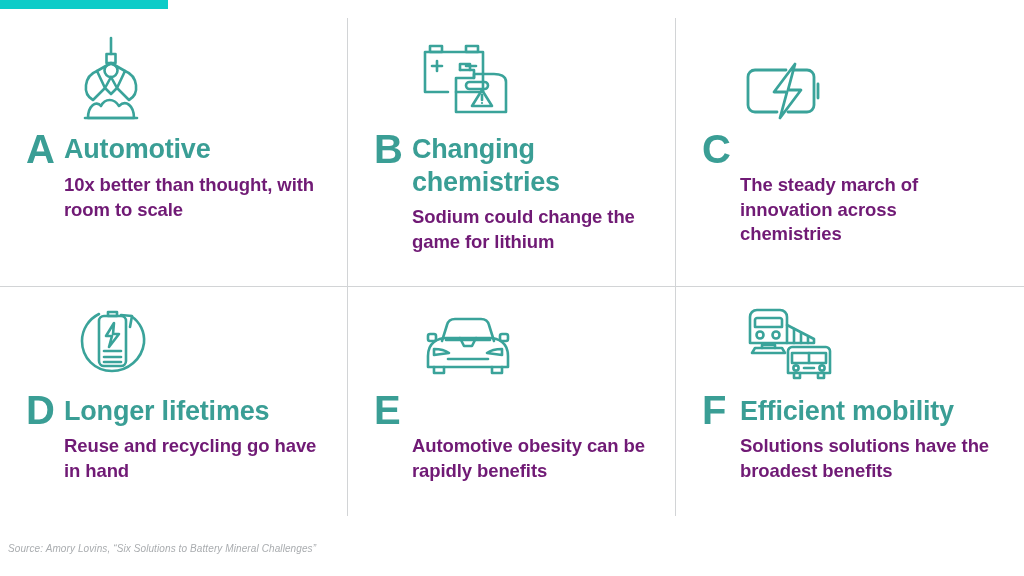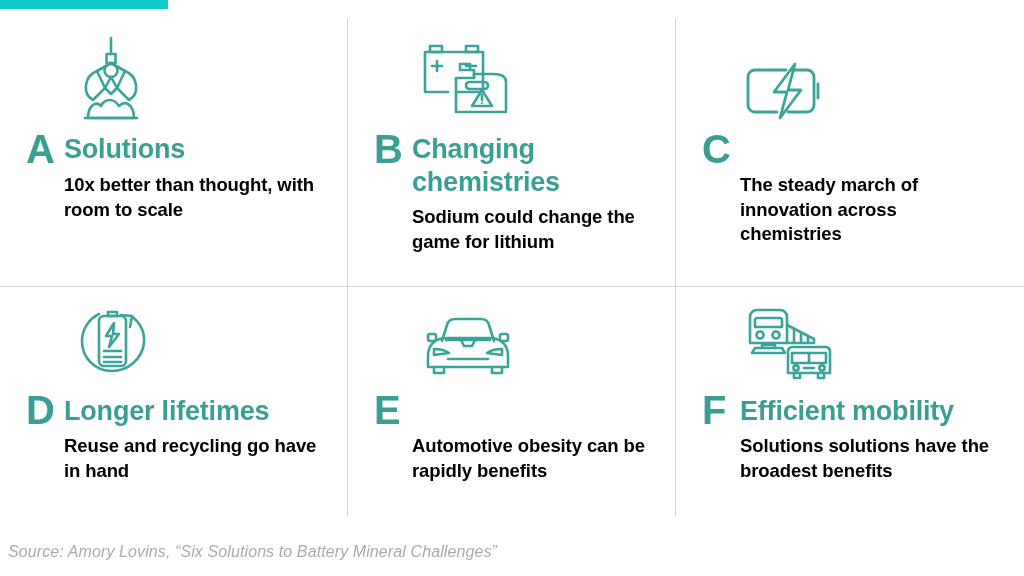--- a/index.html
+++ b/index.html
@@ -83,35 +83,35 @@
     color: #3A9E95;
     font-size: 27px;
     font-weight: bold;
     line-height: 1.24;
     letter-spacing: -0.2px;
     padding-top: 3px;
   }
   .card.row2 .heading { padding-top: 4px; }
 
   .subtext {
-    color: #000000;
+    color: #701a75;
     font-size: 18.5px;
     font-weight: bold;
     line-height: 1.33;
     letter-spacing: -0.1px;
     margin-left: 38px;
     margin-top: 5px;
   }
 
   #source-note {
     position: absolute;
     left: 8px;
     top: 543px;
     color: #A9ACAF;
-    font-size: 16px;
+    font-size: 10px;
     font-style: italic;
     letter-spacing: 0.1px;
   }
 </style>
 </head>
 <body>
 
 <div id="accent-bar"></div>
 
 <div id="card-grid">
@@ -125,21 +125,21 @@
         <path d="M23 35 C10 40 8 58 19 64 L31 52 Z"></path>
         <path d="M51 35 C64 40 66 58 55 64 L43 52 Z"></path>
         <circle cx="37" cy="34.5" r="6.5"></circle>
         <path d="M37 41 L31 52 L37 58 L43 52 Z"></path>
         <path d="M14 82 C14 70 22 64 27 70 C31 62 40 62 45 70 C52 63 60 70 60 82 Z"></path>
         <line x1="11" y1="82" x2="63" y2="82"></line>
       </svg>
     </div>
     <div class="head-row">
       <div class="letter">A</div>
-      <div class="heading">Solutions</div>
+      <div class="heading">Automotive</div>
     </div>
     <div class="subtext">10x better than thought, with room to scale</div>
   </div>
 
   <div class="card col2 row1">
     <div class="icon-wrap">
       <svg width="96" height="80" viewBox="0 0 96 80" fill="none" stroke="#3AA39A" stroke-width="2.6" stroke-linecap="round" stroke-linejoin="round">
         <rect x="8" y="6" width="12" height="6"></rect>
         <rect x="44" y="6" width="12" height="6"></rect>
         <path d="M3 12 L61 12 L61 52 L34 52 M3 12 L3 52 L26 52"></path>

